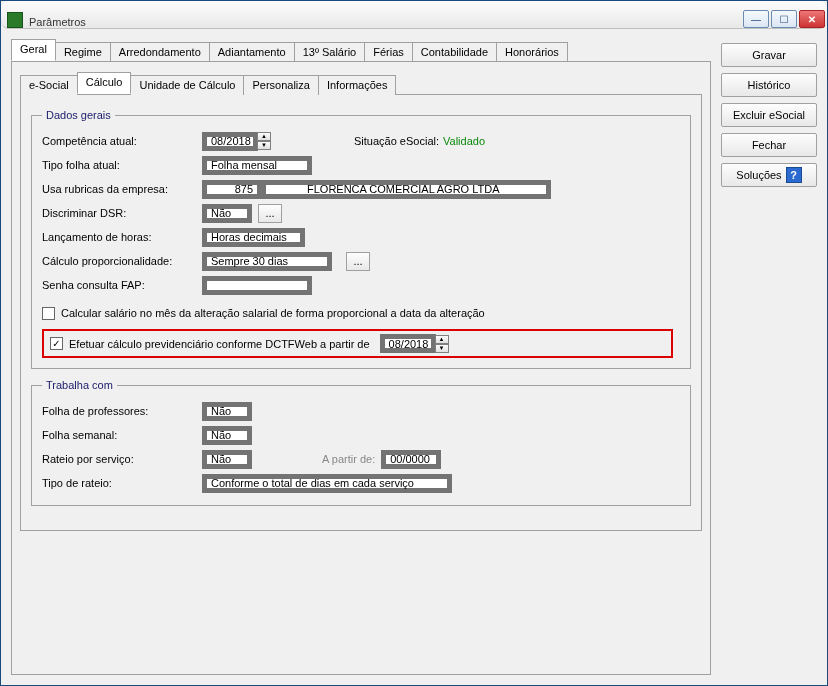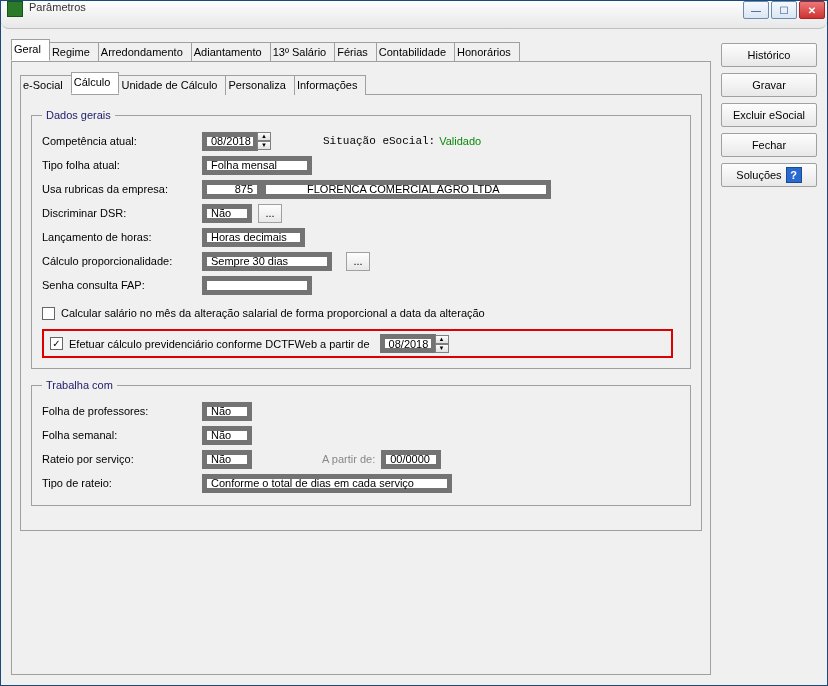--- a/index.html
+++ b/index.html
@@ -15,22 +15,22 @@
     height: 686px;
     border: 1px solid #1a4a7a;
     background: #f0f0f0;
     position: relative;
   }
   .titlebar {
     height: 28px;
     background: linear-gradient(to bottom, #fdfdfd, #e8e8e8);
     border-bottom: 1px solid #c0c0c0;
     display: flex;
-    align-items: flex-start;
-    padding: 0 2px 16px 6px;
+    align-items: flex-end;
+    padding: 0 2px 0 6px;
     border-radius: 8px;
   }
   .titlebar .app-icon {
     width: 16px; height: 16px;
     background: #2a7a2a;
     border: 1px solid #155515;
     margin-right: 6px;
     position: relative;
   }
   .titlebar .title { flex: 1; color: #333; }
@@ -64,21 +64,21 @@
     font-size:11px;
   }
   .help-icon {
     width:16px;height:16px;background:#2a6ad0;color:#fff;
     display:inline-flex;align-items:center;justify-content:center;
     font-weight:bold;font-size:11px;margin-left:4px;border:1px solid #1a4a90;
   }
   
   .tabstrip { display:flex; align-items:flex-end; height:22px; position:relative; }
   .tab {
-    padding: 3px 8px 4px 2px;
+    padding: 3px 8px 4px 8px;
     border: 1px solid #a0a0a0;
     border-bottom: none;
     background: #f0f0f0;
     margin-right: -1px;
     position: relative;
     top: 1px;
     font-size: 11px;
     color: #000;
   }
   .tab.active {
@@ -184,21 +184,21 @@
 
                 <div class="row">
                   <div class="lbl">Competência atual:</div>
                   <div class="spin">
                     <div class="field">08/2018</div>
                     <div class="spin-btns">
                         <div>▲</div>
                         <div>▼</div>
                       </div>
                   </div>
-                  <div style="margin-left:52px;font-family:Liberation Mono, monospace;">Situação eSocial:</div>
+                  <div style="margin-left:83px;">Situação eSocial:</div>
                   <div class="status-val" style="margin-left:4px;">Validado</div>
                 </div>
 
                 <div class="row">
                   <div class="lbl">Tipo folha atual:</div>
                   <div class="field" style="width:110px;">Folha mensal</div>
                 </div>
 
                 <div class="row">
                   <div class="lbl">Usa rubricas da empresa:</div>
@@ -268,22 +268,22 @@
                   <div class="field" style="width:250px;">Conforme o total de dias em cada serviço</div>
                 </div>
               </fieldset>
 
             </div>
           </div>
         </div>
       </div>
 
       <div class="right-col">
+        <div class="side-btn">Gravar</div>
         <div class="side-btn">Histórico</div>
-        <div class="side-btn">Gravar</div>
         <div class="side-btn">Excluir eSocial</div>
         <div class="side-btn">Fechar</div>
         <div class="side-btn">
           <span>Soluções</span>
           <span class="help-icon">?</span>
         </div>
       </div>
     </div>
   </div>
 </div>

